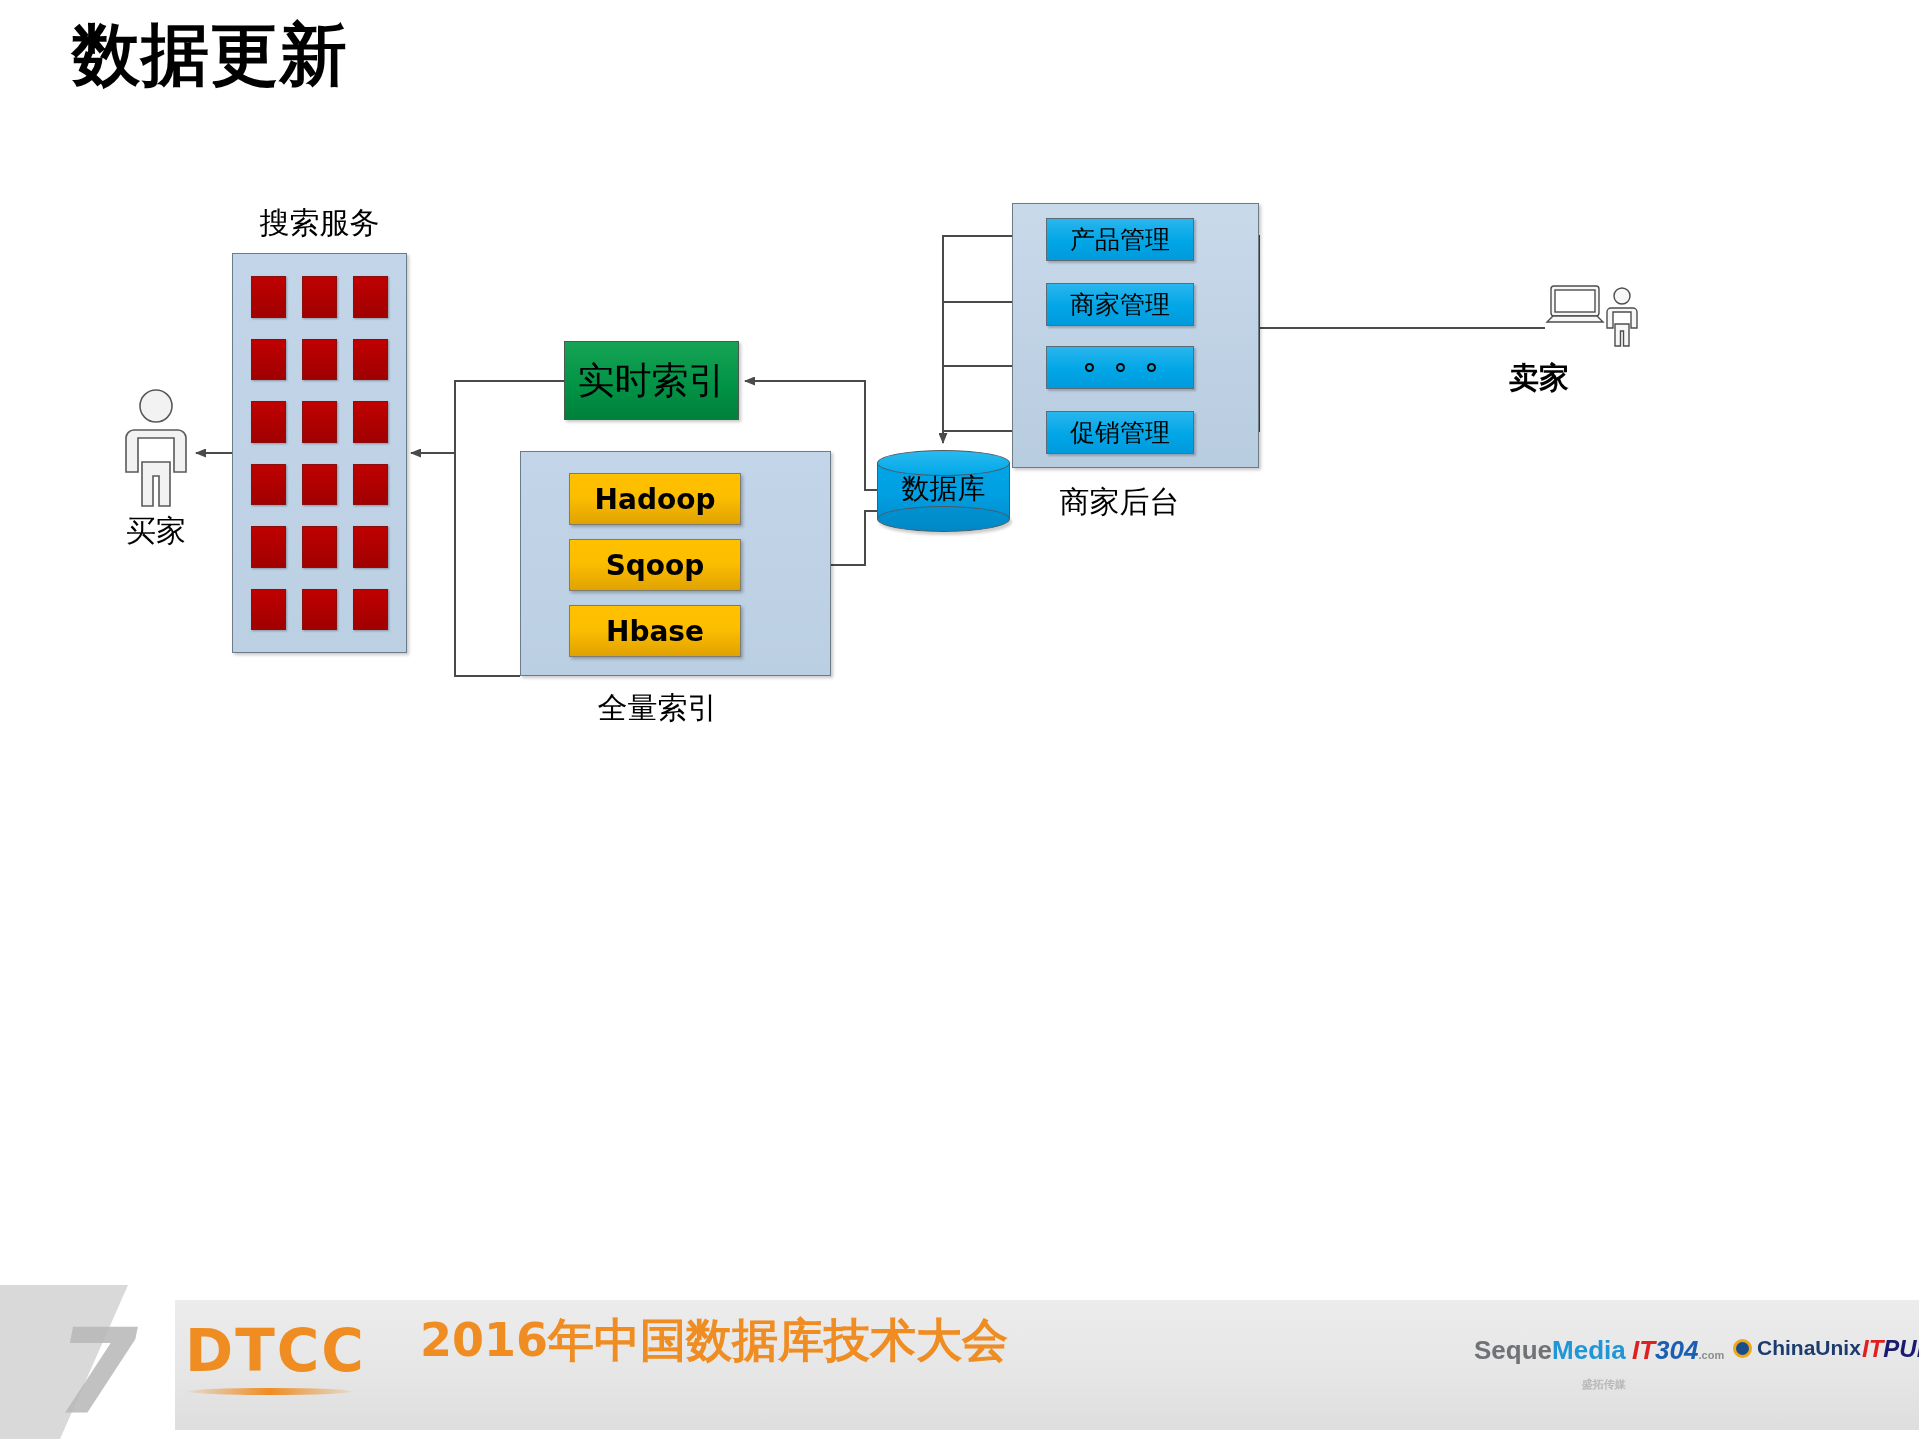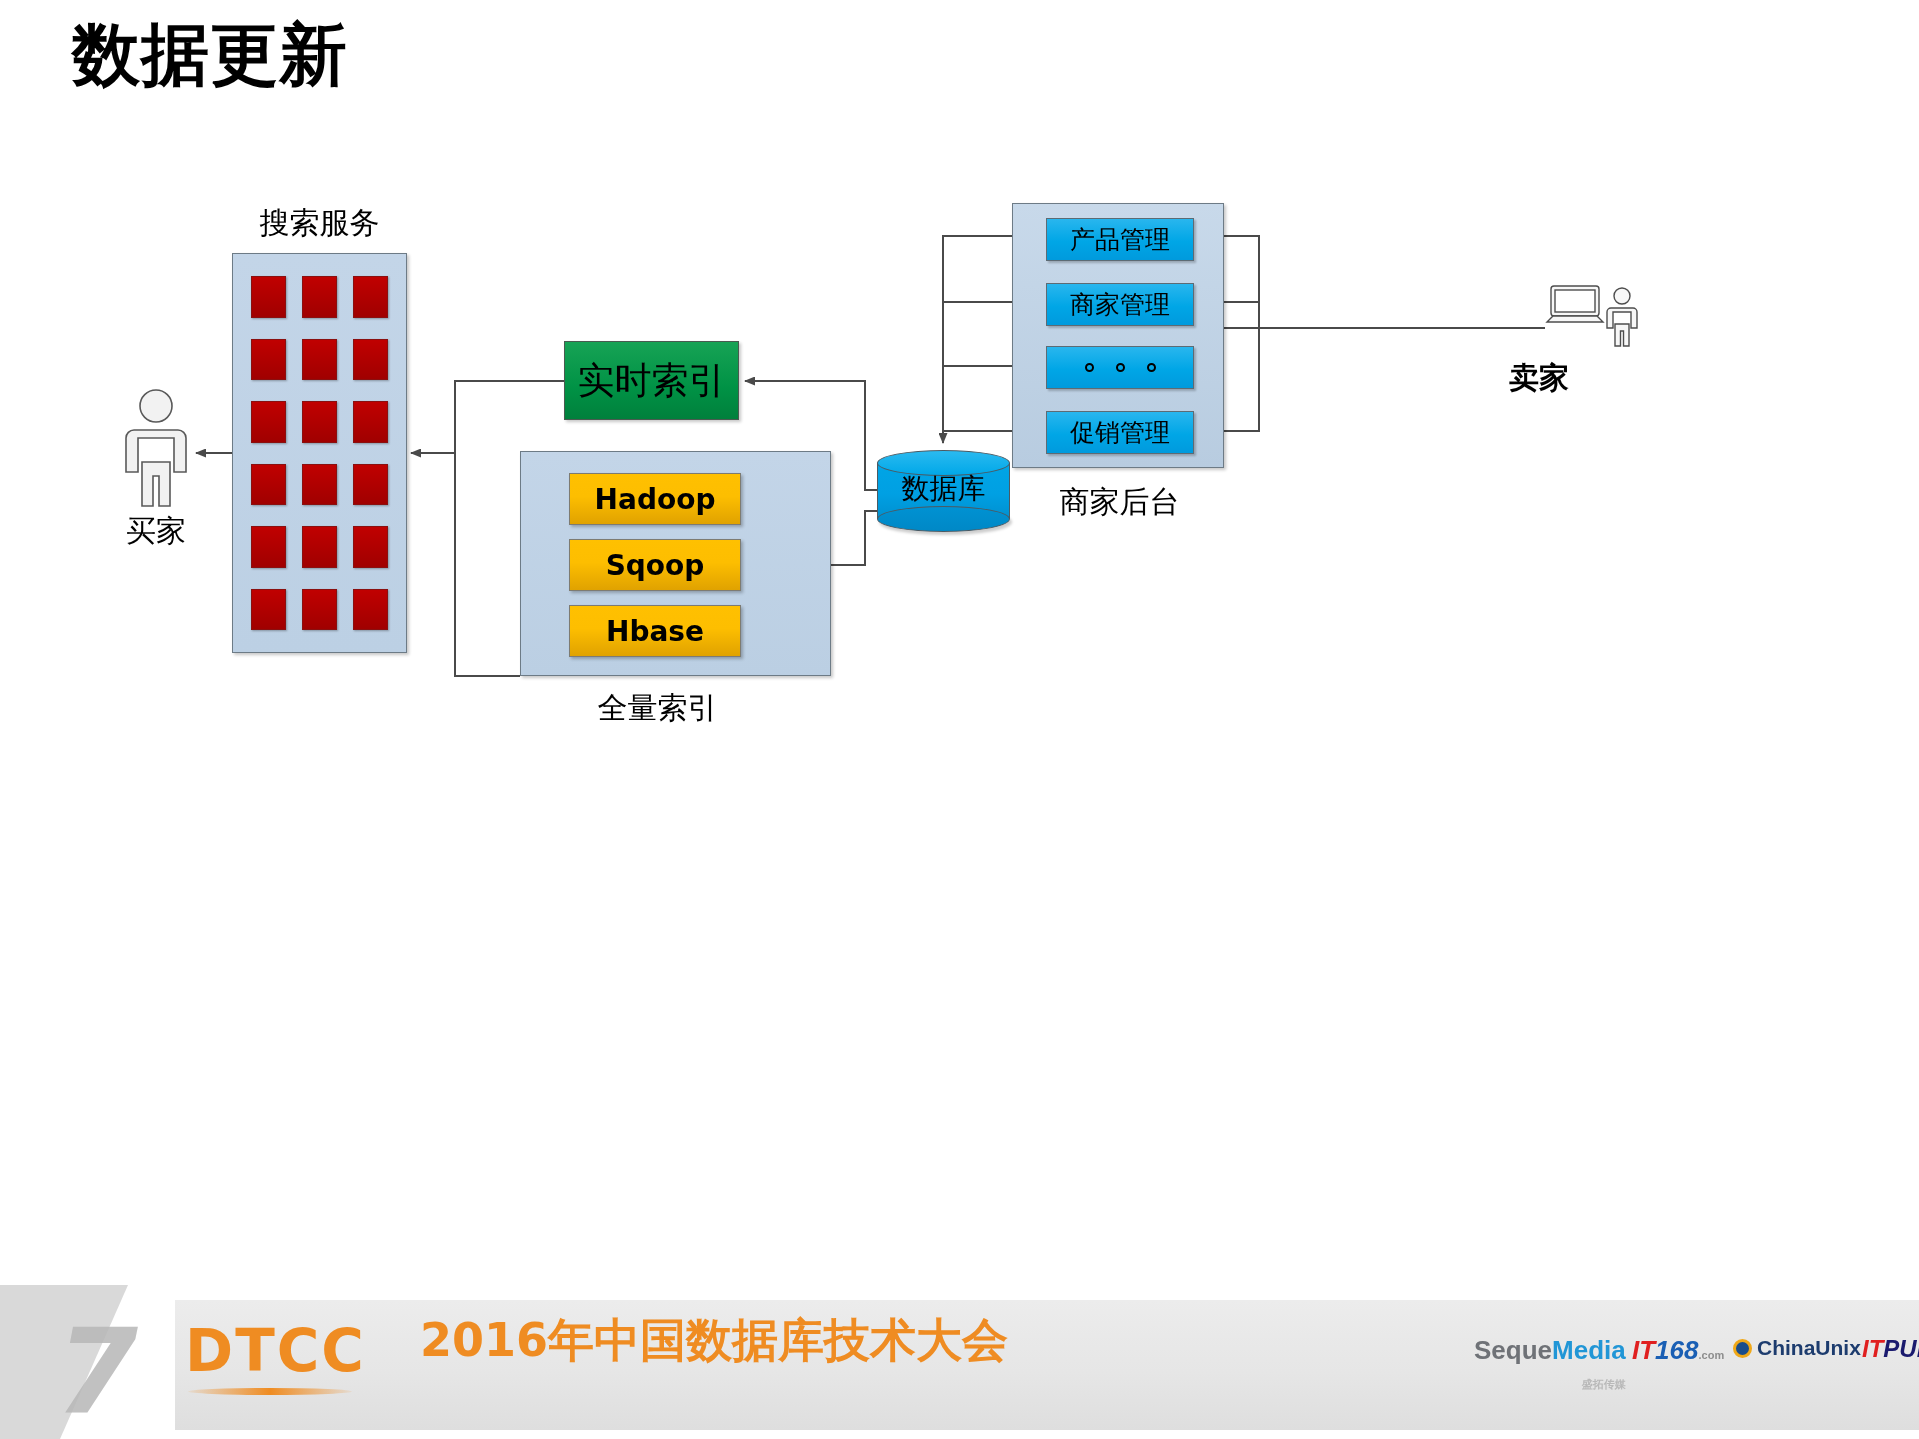--- a/index.html
+++ b/index.html
@@ -175,21 +175,21 @@
     font-size: 28px;
     color: #000000;
     z-index: 3;
   }
 
   
   #merchant-panel {
     position: absolute;
     left: 1012px;
     top: 203px;
-    width: 212px;
+    width: 247px;
     height: 265px;
     background: linear-gradient(to bottom, #c8d9ea 0%, #b8cce0 100%);
     border: 1.5px solid #6d7b86;
     box-shadow: 2px 2px 3px rgba(0,0,0,0.22);
     box-sizing: border-box;
     padding-left: 28px;
   }
   .merchant-item {
     position: absolute;
     left: 33px;
@@ -445,21 +445,21 @@
     <div id="footer-seven">7</div>
     <div id="dtcc-logo">DTCC</div>
     <div id="dtcc-underline"></div>
     <div id="dtcc-cn">2016年中国数据库技术大会</div>
 
     <div class="sponsor" id="sp-0">
       <span>Seque</span><span class="hl">Media</span>
       <span class="sub">盛拓传媒</span>
     </div>
     <div class="sponsor" id="sp-1">
-      <span class="sl">IT</span><span>168</span><span class="sub">.com</span>
+      <span class="sl">IT</span><span>304</span><span class="sub">.com</span>
     </div>
     <div class="sponsor" id="sp-2">
       <span class="ring"></span><span>ChinaUnix</span>
     </div>
     <div class="sponsor" id="sp-3">
       <span>IT</span><span class="pub">PUB</span>
     </div>
   </div>
 
 </div>

